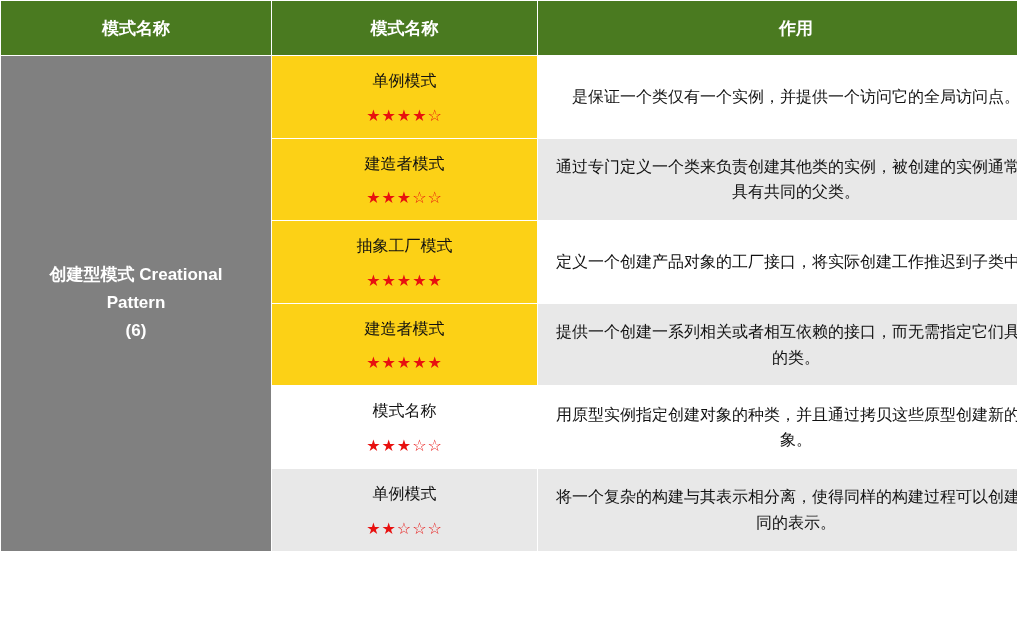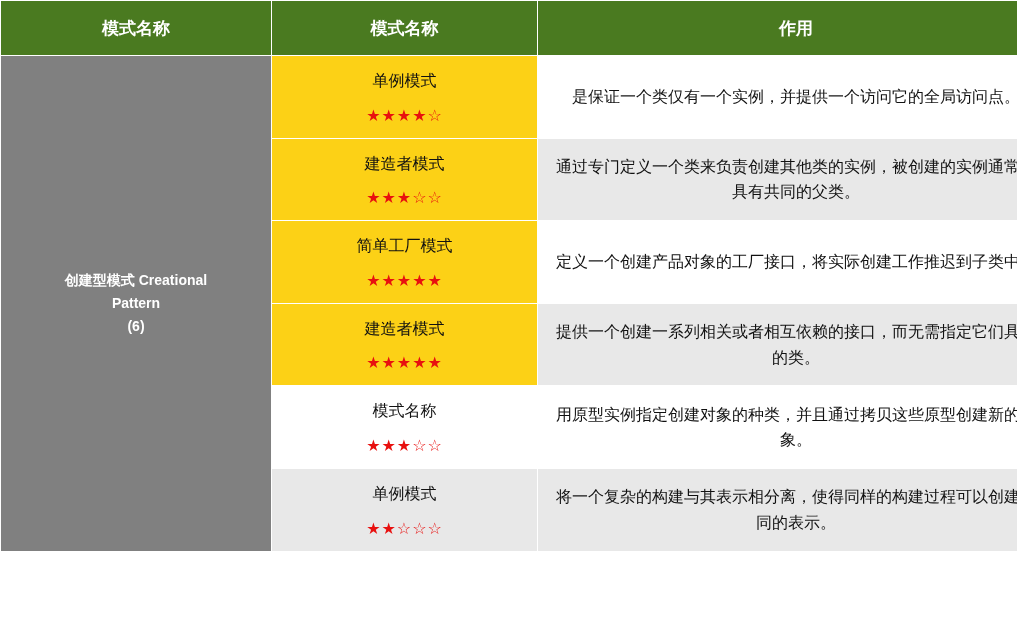--- a/index.html
+++ b/index.html
@@ -33,21 +33,21 @@
     padding: 4px 6px;
   }
   th.col-category { width: 258px; }
   th.col-pattern  { width: 253px; }
   th.col-effect   { width: 504px; }
 
   td.category-cell {
     background: #808080;
     color: #ffffff;
     font-weight: bold;
-    font-size: 14px;
+    font-size: 17px;
     line-height: 1.65;
     padding: 8px 10px;
     border-left: 1px solid #ffffff;
     border-right: 1px solid #ffffff;
   }
   td.pattern-cell {
     font-size: 16px;
     color: #111111;
     padding: 14px 8px;
     line-height: 1.35;
@@ -101,21 +101,21 @@
     </tr>
     <tr>
       <td class="pattern-cell bg-yellow">
         <span class="pname">建造者模式</span>
         <span class="stars">★★★☆☆</span>
       </td>
       <td class="effect-cell bg-gray">通过专门定义一个类来负责创建其他类的实例，被创建的实例通常都具有共同的父类。</td>
     </tr>
     <tr>
       <td class="pattern-cell bg-yellow">
-        <span class="pname">简单工厂模式</span>
+        <span class="pname">抽象工厂模式</span>
         <span class="stars">★★★★★</span>
       </td>
       <td class="effect-cell bg-white">定义一个创建产品对象的工厂接口，将实际创建工作推迟到子类中。</td>
     </tr>
     <tr>
       <td class="pattern-cell bg-yellow">
         <span class="pname">建造者模式</span>
         <span class="stars">★★★★★</span>
       </td>
       <td class="effect-cell bg-gray">提供一个创建一系列相关或者相互依赖的接口，而无需指定它们具体的类。</td>

